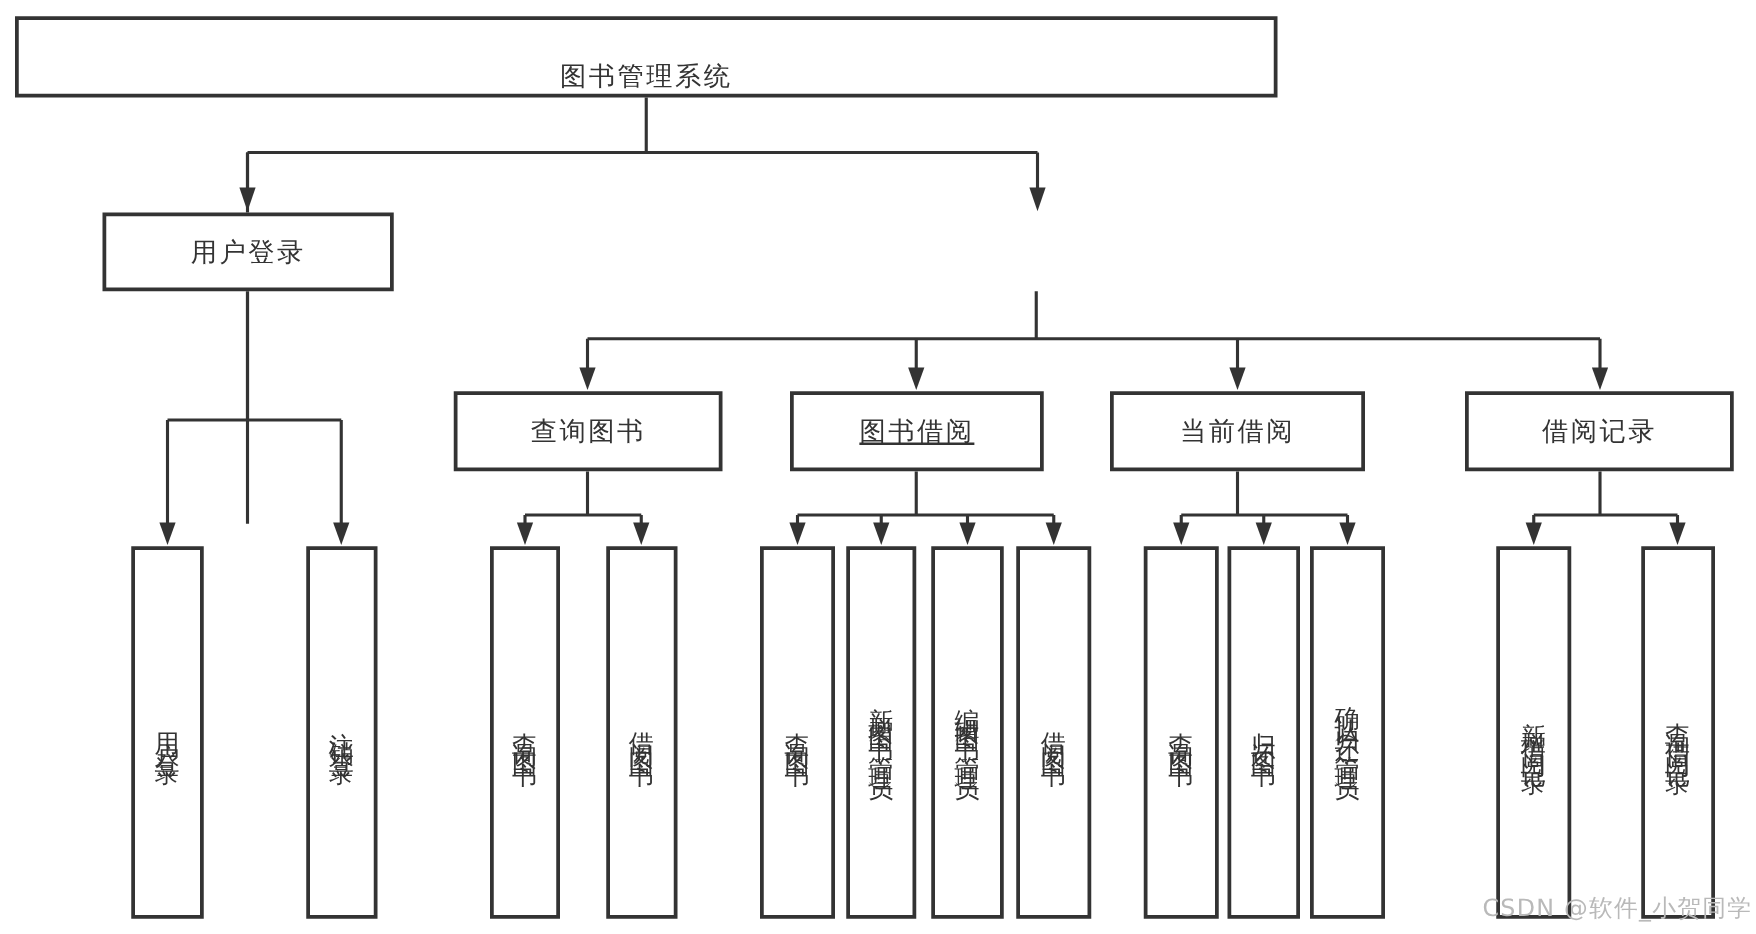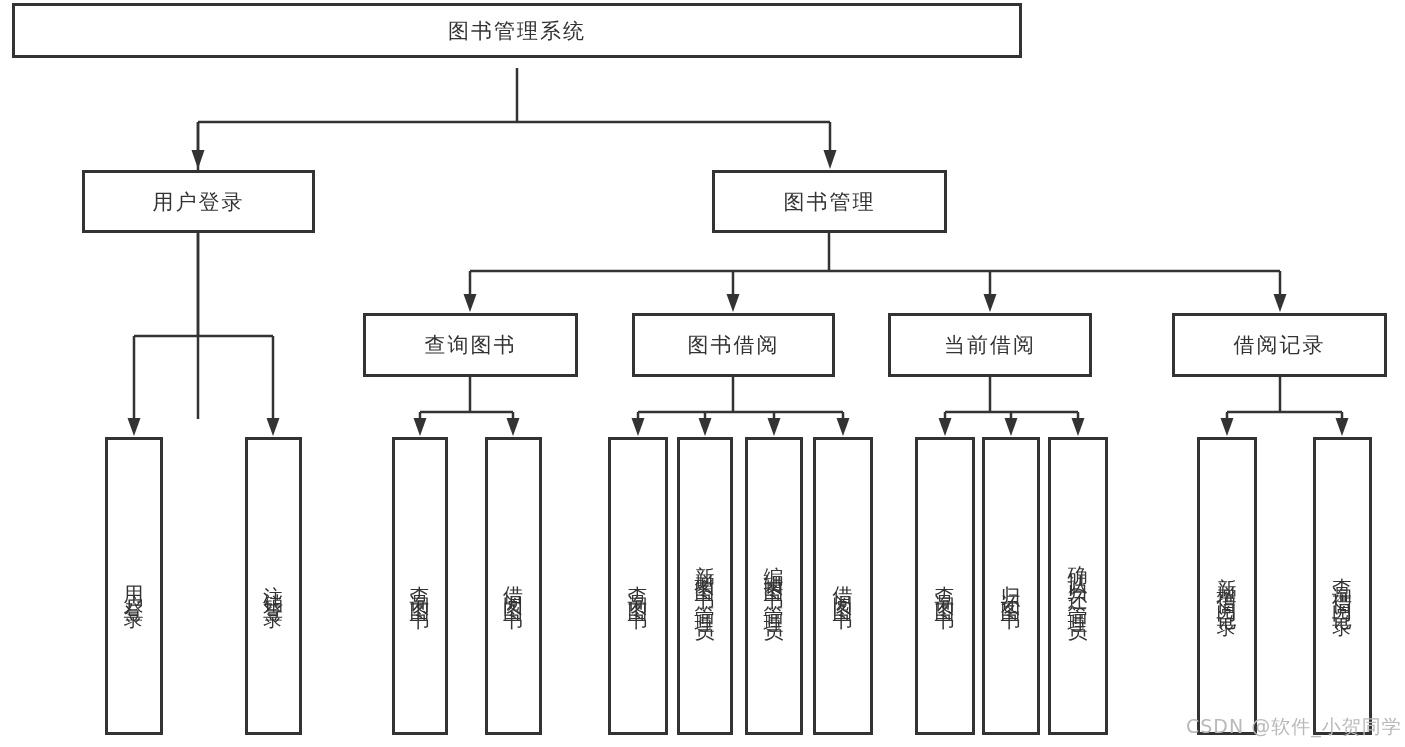--- a/index.html
+++ b/index.html
@@ -127,35 +127,32 @@
       <polygon points="767.5,418 780.5,418 774,436"></polygon>
       <polygon points="836.5,418 849.5,418 843,436"></polygon>
       <polygon points="938.5,418 951.5,418 945,436"></polygon>
       <polygon points="1004.5,418 1017.5,418 1011,436"></polygon>
       <polygon points="1071.5,418 1084.5,418 1078,436"></polygon>
       <polygon points="1220.5,418 1233.5,418 1227,436"></polygon>
       <polygon points="1335.5,418 1348.5,418 1342,436"></polygon>
     </g>
   </svg>
 
-  <div class="box hbox" style="left:12px; top:3px; width:1010px; height:55px;">
+  <div class="box hbox" style="left:12px; top:13px; width:1010px; height:65px;align-items:flex-end;">
     <span>图书管理系统</span>
   </div>
 
   <div class="box hbox" style="left:82px; top:170px; width:233px; height:63px;">
     <span>用户登录</span>
   </div>
-  <div class="box hbox" style="left:712px; top:170px; width:235px; height:63px;">
-    <span>图书管理</span>
-  </div>
 
   <div class="box hbox" style="left:363px; top:313px; width:215px; height:64px;">
     <span>查询图书</span>
   </div>
-  <div class="box hbox" style="left:632px; top:313px; width:203px; height:64px;">
+  <div class="box hbox" style="left:632px; top:313px; width:203px; height:64px;text-decoration:underline;">
     <span>图书借阅</span>
   </div>
   <div class="box hbox" style="left:888px; top:313px; width:204px; height:64px;text-align:right;">
     <span>当前借阅</span>
   </div>
   <div class="box hbox" style="left:1172px; top:313px; width:215px; height:64px;">
     <span>借阅记录</span>
   </div>
 
   <div class="box leaf" style="left:105px; top:437px; width:58px; height:298px;">

